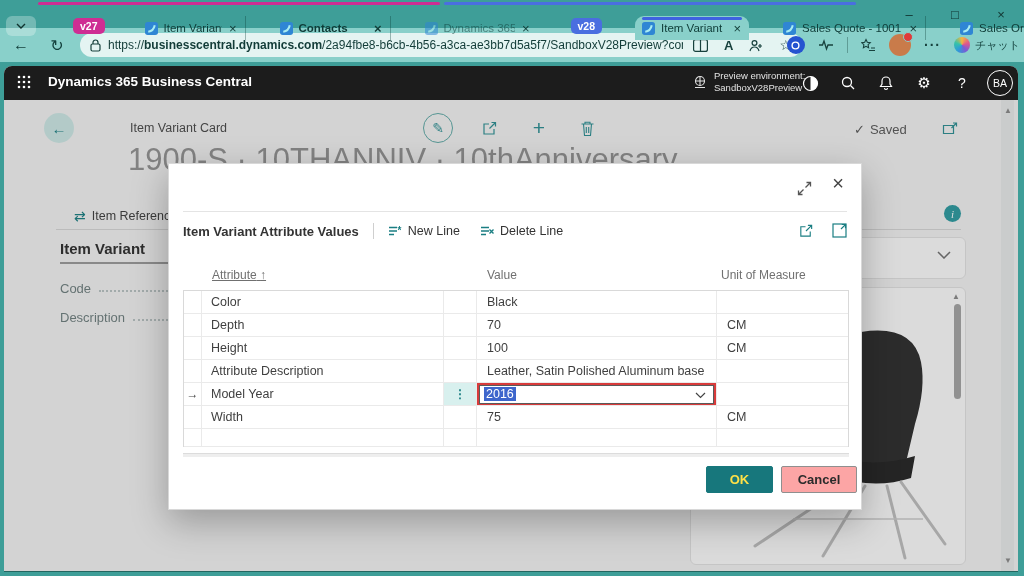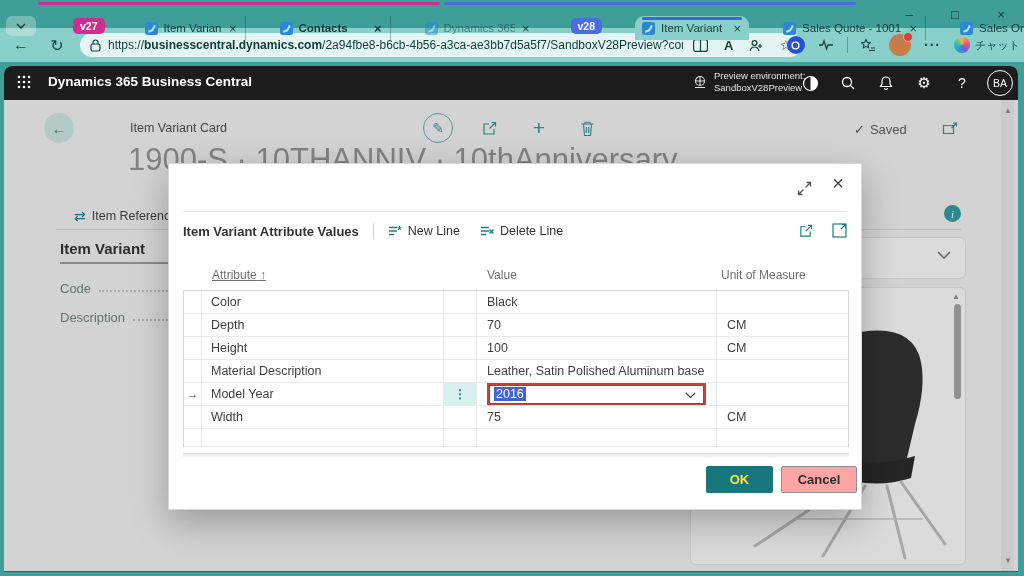--- a/index.html
+++ b/index.html
@@ -103,21 +103,21 @@
   .grow{display:grid;grid-template-columns:18px 242px 33px 240px 133px;border-bottom:1px solid #EAEAEA;height:23px;}
   .grow.empty{height:18px;}
   .gc{border-right:1px solid #EAEAEA;display:flex;align-items:center;font-size:12.5px;color:#3F3F3F;overflow:hidden;white-space:nowrap;}
   .gc:last-child{border-right:none;}
   .gc.attr{padding-left:9px;}
   .gc.val{padding-left:10px;}
   .gc.uom{padding-left:10px;}
   .gc.sel{justify-content:center;font-size:12px;color:#444;}
   .gc.dots{justify-content:center;}
   .gc.dots.on{background:#D8F0EE;color:#1A7E82;font-weight:700;font-size:12px;}
-  .gc.val.editing{padding:10px;}
+  .gc.val.editing{padding:0;}
   .combo{margin:0 2px;height:19px;flex:1 1 auto;border:1px solid #5A5A5A;background:#fff;box-shadow:0 0 0 2px #D83B3B;display:flex;align-items:center;position:relative;}
   .selval{margin-left:4px;padding:0 2px;font-size:12.5px;}
   .cchev{position:absolute;right:7px;top:6px;color:#444;}
   .gridfoot{position:absolute;left:14px;top:289px;width:666px;height:4px;background:#EEEEEE;border-top:1px solid #DCDCDC;}
   .btn{position:absolute;top:302px;height:27px;border-radius:2px;font-size:13px;display:flex;align-items:center;justify-content:center;font-family:"Liberation Sans",sans-serif;}
   #btn-ok{left:537px;width:67px;background:#17777C;border:1px solid #17777C;color:#fde047;font-weight:700;}
   #btn-cancel{left:612px;width:76px;background:#fca5a5;border:1px solid #8F8F8F;color:#2B2B2B;font-weight:700;}
   svg{display:block;}
 </style>
 </head>
@@ -455,21 +455,21 @@
             </div>
             <div class="grow">
               <div class="gc sel"></div>
               <div class="gc attr">Height</div>
               <div class="gc dots"></div>
               <div class="gc val">100</div>
               <div class="gc uom">CM</div>
             </div>
             <div class="grow">
               <div class="gc sel"></div>
-              <div class="gc attr">Material Description</div>
+              <div class="gc attr">Attribute Description</div>
               <div class="gc dots"></div>
               <div class="gc val">Leather, Satin Polished Aluminum base</div>
               <div class="gc uom"></div>
             </div>
             <div class="grow activerow">
               <div class="gc sel">→</div>
               <div class="gc attr">Model Year</div>
               <div class="gc dots on">⋮</div>
               <div class="gc val editing">
                 <div class="combo" style="box-shadow: rgb(216, 59, 59) 0px 0px 0px 2px;">

